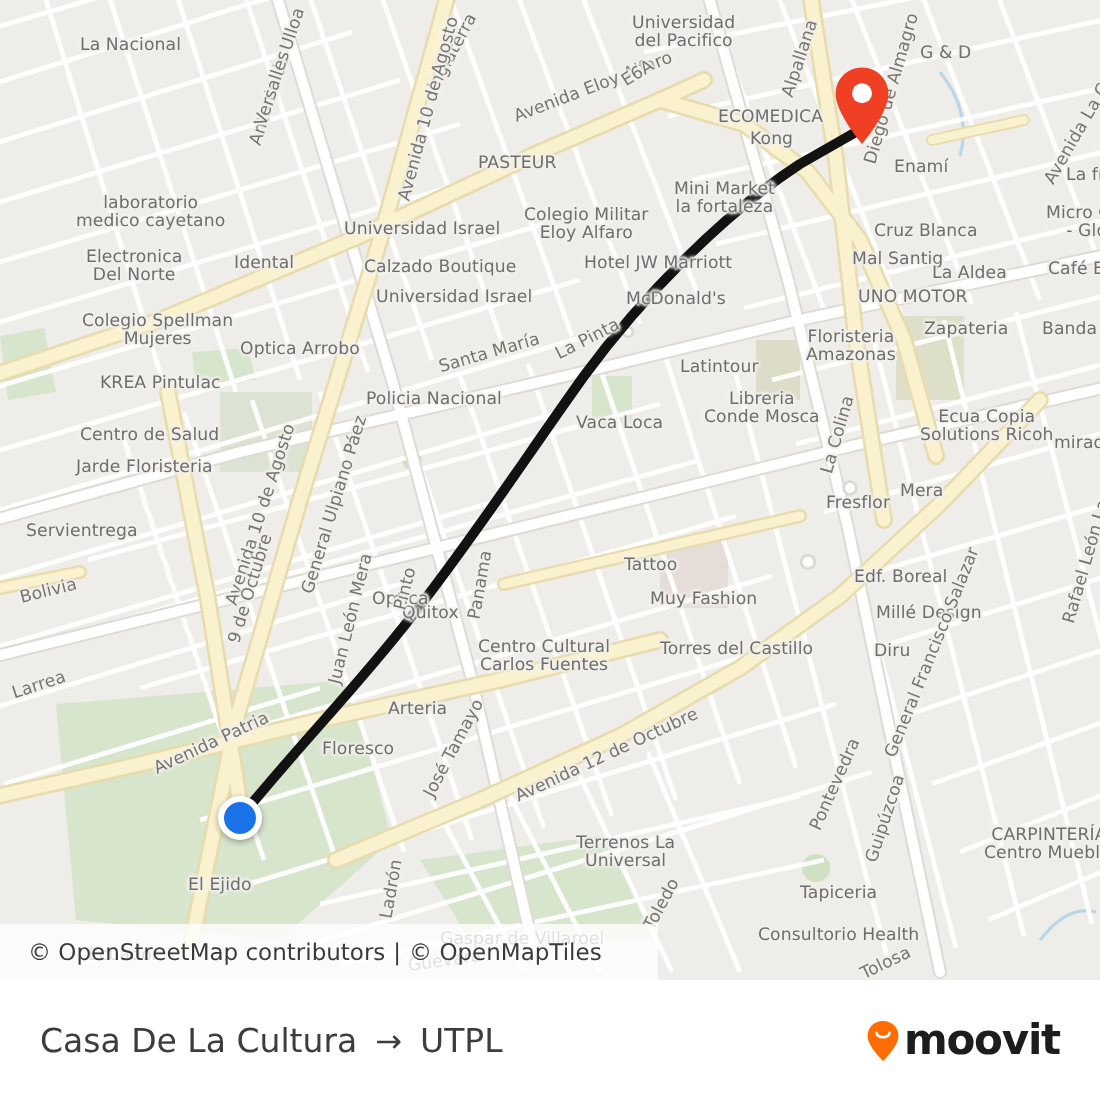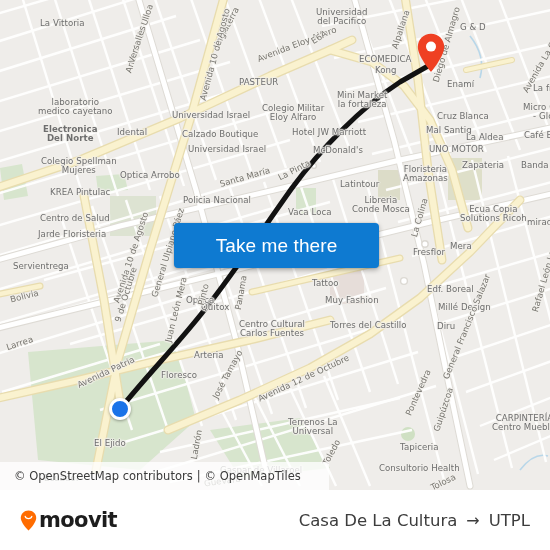--- a/index.html
+++ b/index.html
@@ -349,21 +349,21 @@
 
     <svg id="route-layer" viewBox="0 0 550 490">
       <path d="M120 409
                C 150 372, 178 344, 206 308
                C 236 270, 262 230, 292 188
                C 320 150, 360 108, 400 82
                L 428 66" fill="none" stroke="#121212" stroke-width="5" stroke-linecap="round" stroke-linejoin="round"></path>
     </svg>
 
     <div id="labels-layer">
-        <div class="maplabel" style="left: 40px; top: 19px;">La Vittoria</div>
+        <div class="maplabel" style="left: 40px; top: 19px;">La Nacional</div>
         <div class="maplabel street" style="left: 104px; top: 34px; transform: rotate(-72deg);">Antonio de Ulloa</div>
         <div class="maplabel street" style="left: 118px; top: 40px; transform: rotate(-72deg);">Versalles</div>
         <div class="maplabel street" style="left: 206px; top: 22px; transform: rotate(-62deg);">Inglaterra</div>
         <div class="maplabel street" style="left: 168px; top: 50px; transform: rotate(-75deg);">Avenida 10 de Agosto</div>
         <div class="maplabel street" style="left: 255px; top: 40px; transform: rotate(-21deg);">Avenida Eloy Alfaro</div>
         <div class="maplabel" style="left: 316px; top: 8px;">Universidad
 del Pacifico</div>
         <div class="maplabel street" style="left: 311px; top: 33px; transform: rotate(-32deg);">E6A</div>
         <div class="maplabel street" style="left: 381px; top: 25px; transform: rotate(-72deg);">Alpallana</div>
         <div class="maplabel street" style="left: 408px; top: 40px; transform: rotate(-74deg);">Diego de Almagro</div>
@@ -380,21 +380,21 @@
         <div class="maplabel" style="left: 262px; top: 104px;">Colegio Militar
 Eloy Alfaro</div>
         <div class="maplabel" style="left: 437px; top: 112px;">Cruz Blanca</div>
         <div class="maplabel" style="left: 523px; top: 103px;">Micro Gloria
 - Gloria</div>
         <div class="maplabel" style="left: 524px; top: 131px;">Café El Español</div>
         <div class="maplabel" style="left: 182px; top: 130px;">Calzado Boutique</div>
         <div class="maplabel" style="left: 292px; top: 128px;">Hotel JW Marriott</div>
         <div class="maplabel" style="left: 386px; top: 126px; padding-left: 40px;">Mal Santig</div>
         <div class="maplabel" style="left: 117px; top: 128px;">Idental</div>
-        <div class="maplabel" style="left: 43px; top: 125px; font-weight: bold;">Electronica
+        <div class="maplabel" style="left: 43px; top: 125px;">Electronica
 Del Norte</div>
         <div class="maplabel" style="left: 38px; top: 98px;">laboratorio
 medico cayetano</div>
         <div class="maplabel" style="left: 188px; top: 145px;">Universidad Israel</div>
         <div class="maplabel" style="left: 313px; top: 146px;">McDonald's</div>
         <div class="maplabel" style="left: 429px; top: 145px;">UNO MOTOR</div>
         <div class="maplabel" style="left: 466px; top: 133px;">La Aldea</div>
         <div class="maplabel" style="left: 41px; top: 157px; text-align: center;">Colegio Spellman
 Mujeres</div>
         <div class="maplabel" style="left: 120px; top: 171px;">Optica Arrobo</div>
@@ -463,43 +463,42 @@
 
     <div id="origin-marker" title=""></div>
 
     <div id="destination-marker">
       <svg viewBox="0 0 28 40" width="28" height="40">
         <path d="M14 0.8 C6.6 0.8 0.8 6.6 0.8 14 C0.8 23.5 14 39 14 39 C14 39 27.2 23.5 27.2 14 C27.2 6.6 21.4 0.8 14 0.8 Z" fill="#ef4023"></path>
         <circle cx="14" cy="13.6" r="5" fill="#ffffff"></circle>
       </svg>
     </div>
 
-    <button id="cta-button">Take me there</button>
 
     <div id="attribution">
       <span>© OpenStreetMap contributors</span>
       <span class="sep">|</span>
       <span>© OpenMapTiles</span>
     </div>
 
   </div>
 
   <div id="footer">
+
+    <div id="trip-summary">
+      <span>Casa De La Cultura</span>
+      <span class="arrow">→</span>
+      <span>UTPL</span>
+    </div>
 
     <div id="moovit-logo">
       <span>
         <svg viewBox="0 0 22 28" width="17" height="21" style="display:block">
           <path d="M11 0.7 C5.1 0.7 0.7 5.1 0.7 10.6 C0.7 17.4 11 27.3 11 27.3 C11 27.3 21.3 17.4 21.3 10.6 C21.3 5.1 16.9 0.7 11 0.7 Z" fill="#ff6c00"></path>
           <path d="M6.6 8.6 C7.6 12.4 14.4 12.4 15.4 8.6" fill="none" stroke="#ffffff" stroke-width="1.7" stroke-linecap="round"></path>
         </svg>
       </span>
       <span id="moovit-wordmark">moovit</span>
     </div>
 
-    <div id="trip-summary">
-      <span>Casa De La Cultura</span>
-      <span class="arrow">→</span>
-      <span>UTPL</span>
-    </div>
-
   </div>
 
 </div>
 
 </body></html>

